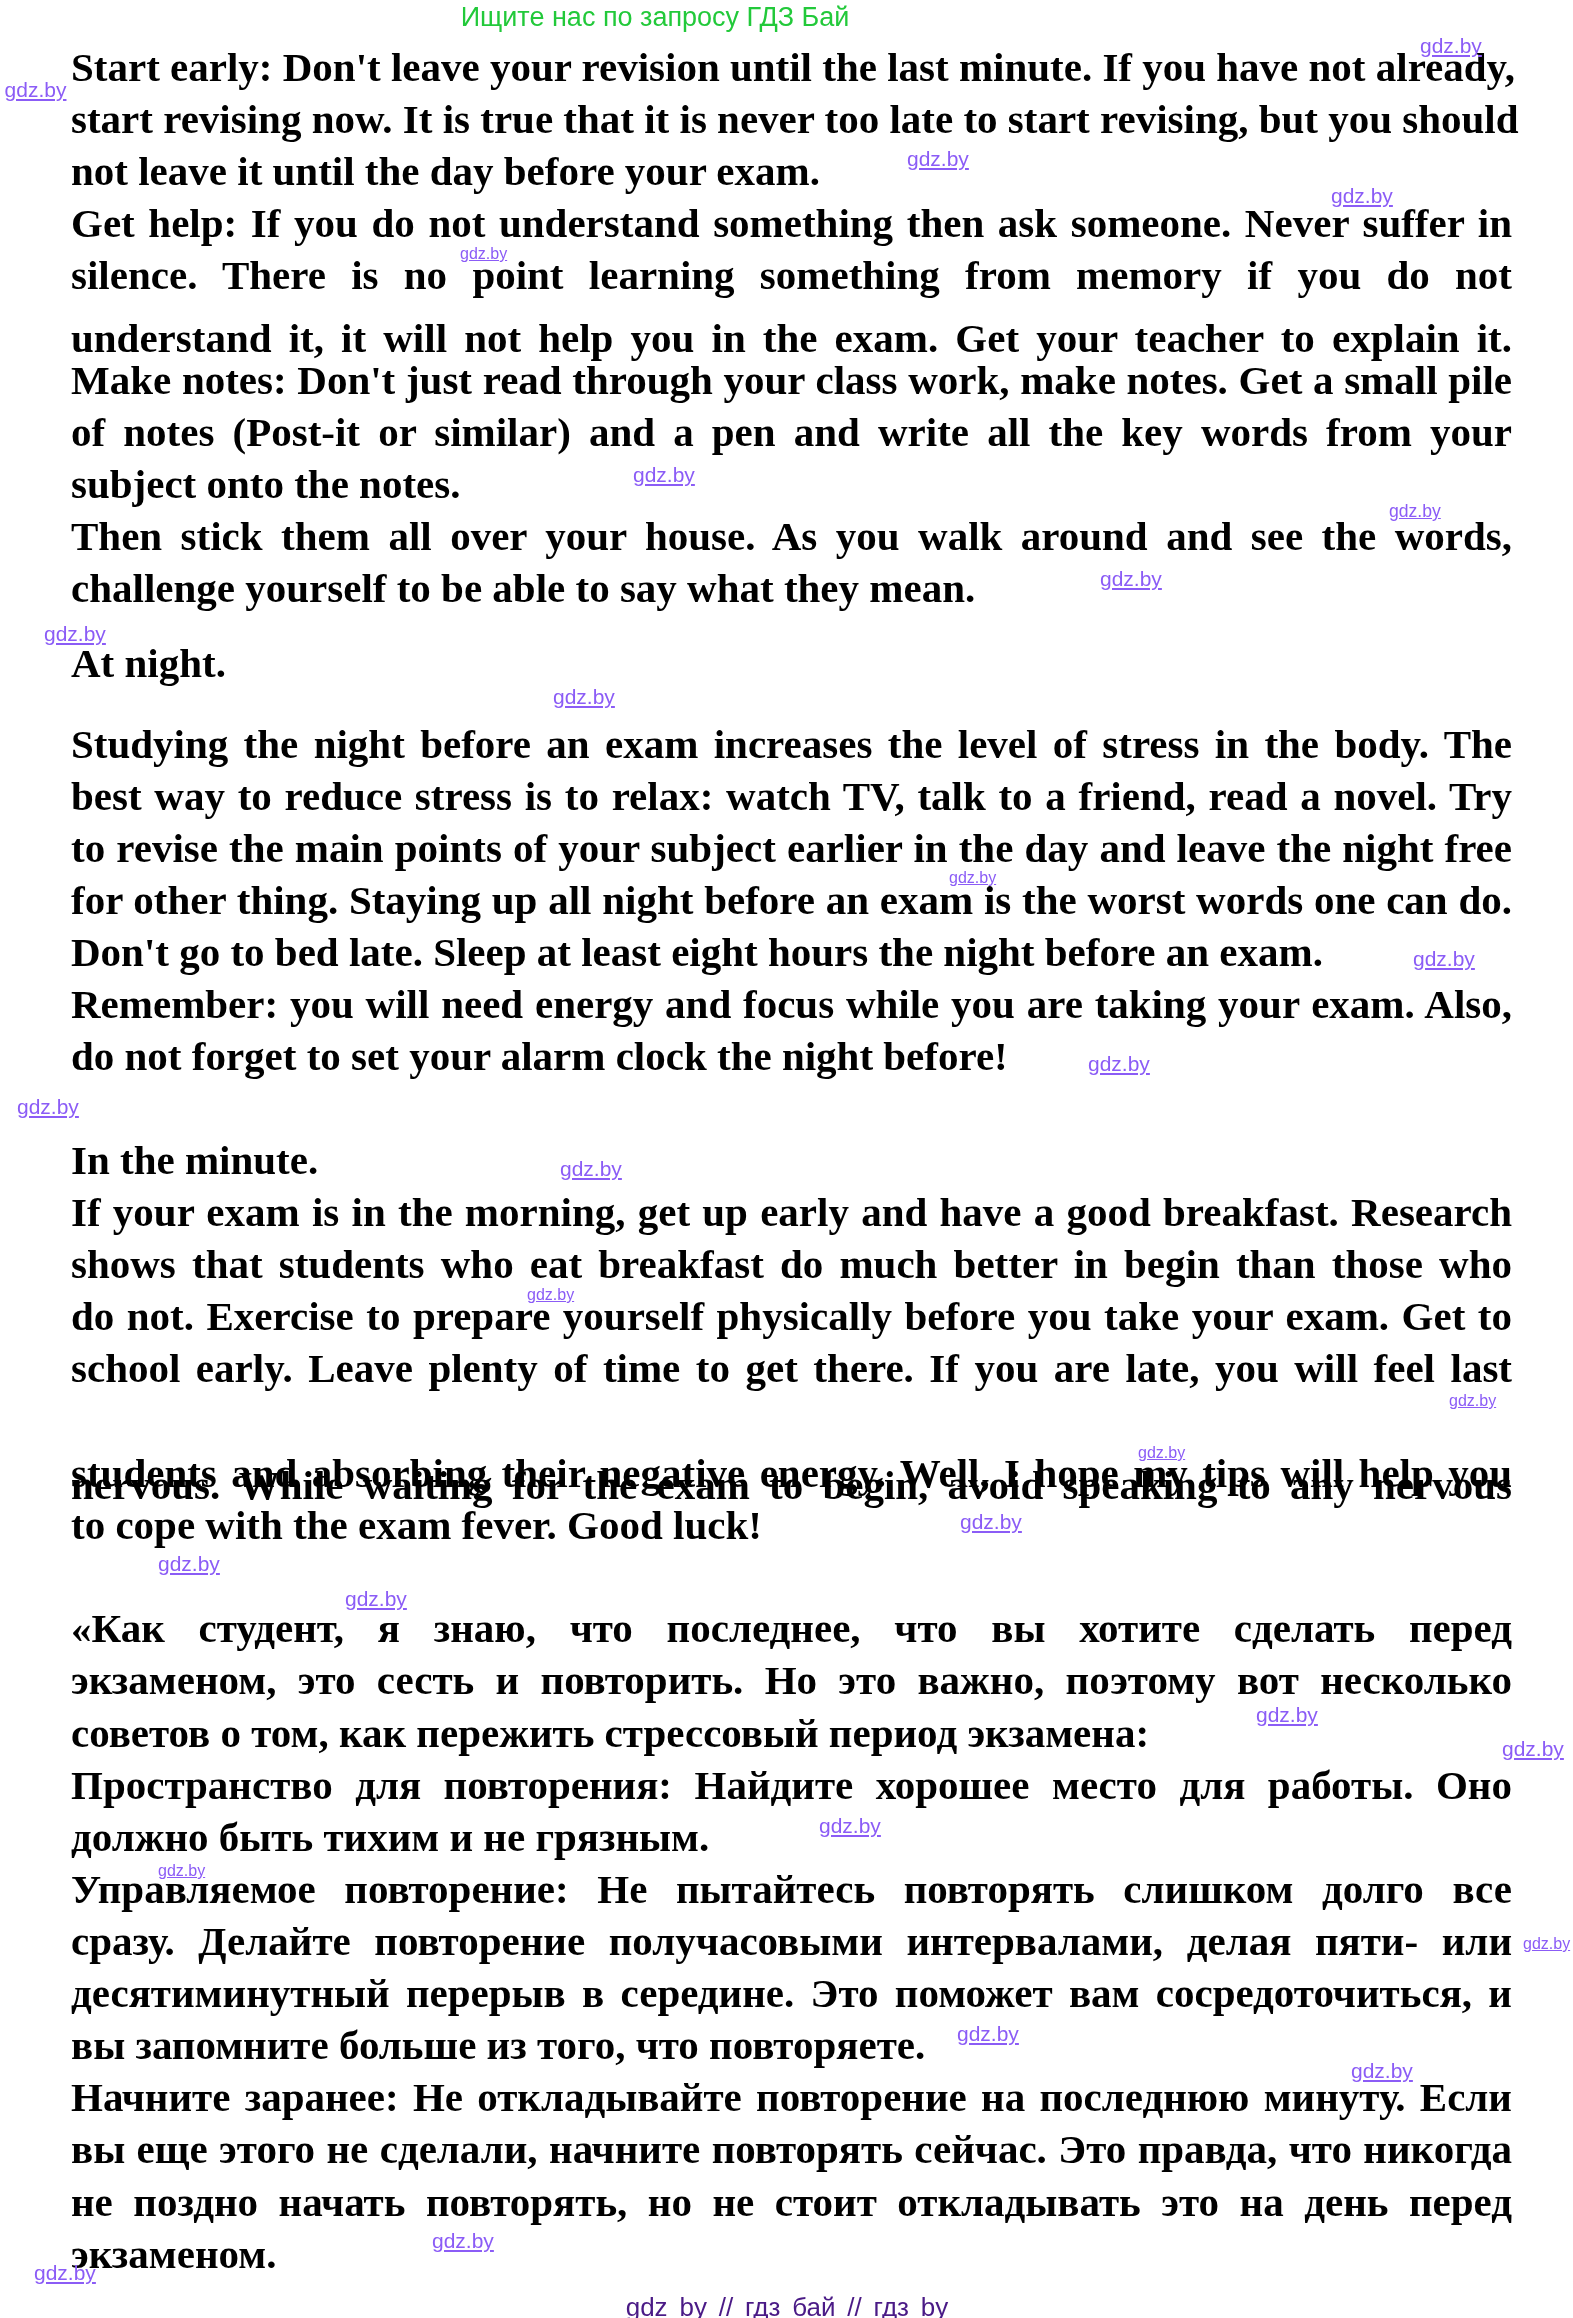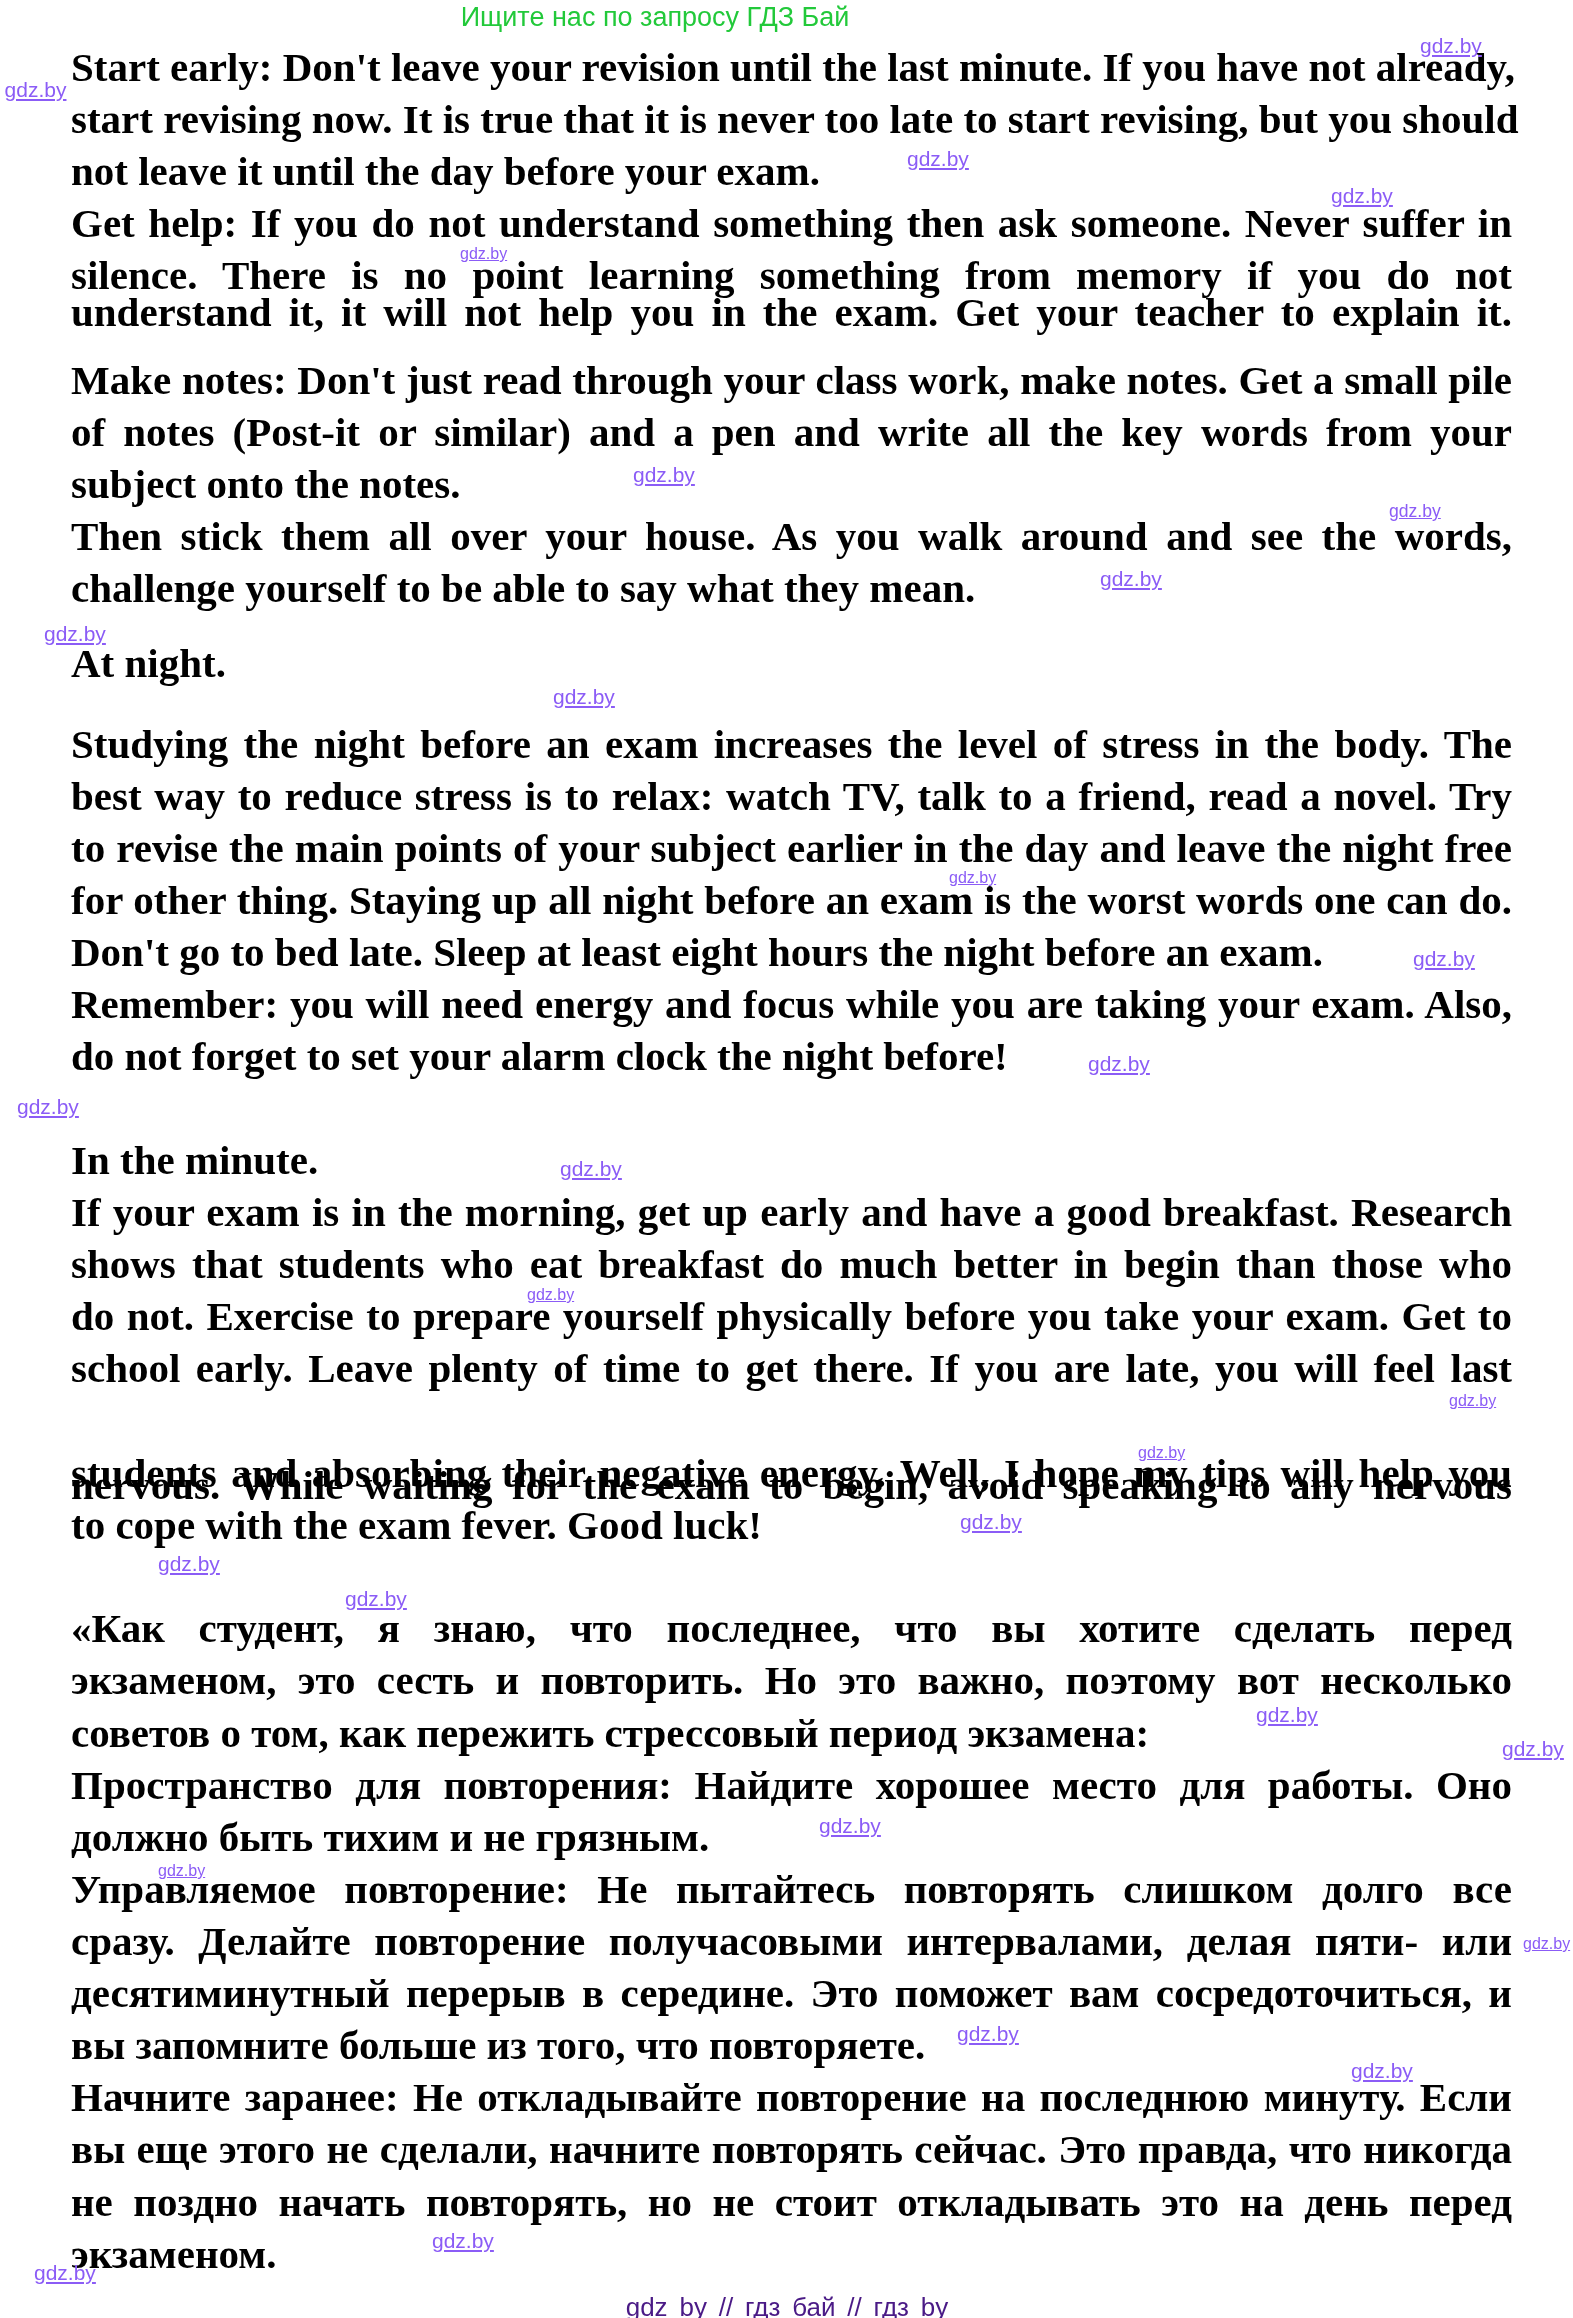--- a/index.html
+++ b/index.html
@@ -28,21 +28,21 @@
 </head>
 <body>
 
 <div class="header">Ищите нас по запросу ГДЗ Бай</div>
 
 <div class="line" style="top:43px">Start early: Don't leave your revision until the last minute. If you have not already,</div>
 <div class="line" style="top:95px">start revising now. It is true that it is never too late to start revising, but you should</div>
 <div class="line last" style="top:147px">not leave it until the day before your exam.</div>
 <div class="line" style="top:199px">Get help: If you do not understand something then ask someone. Never suffer in</div>
 <div class="line" style="top:251px">silence. There is no point learning something from memory if you do not</div>
-<div class="line" style="top:288px">understand it, it will not help you in the exam. Get your teacher to explain it.</div>
+<div class="line" style="top:314px">understand it, it will not help you in the exam. Get your teacher to explain it.</div>
 <div class="line" style="top:356px">Make notes: Don't just read through your class work, make notes. Get a small pile</div>
 <div class="line" style="top:408px">of notes (Post-it or similar) and a pen and write all the key words from your</div>
 <div class="line last" style="top:460px">subject onto the notes.</div>
 <div class="line" style="top:512px">Then stick them all over your house. As you walk around and see the words,</div>
 <div class="line last" style="top:564px">challenge yourself to be able to say what they mean.</div>
 
 <div class="line last" style="top:639px">At night.</div>
 <div class="line" style="top:720px">Studying the night before an exam increases the level of stress in the body. The</div>
 <div class="line" style="top:772px">best way to reduce stress is to relax: watch TV, talk to a friend, read a novel. Try</div>
 <div class="line" style="top:824px">to revise the main points of your subject earlier in the day and leave the night free</div>

